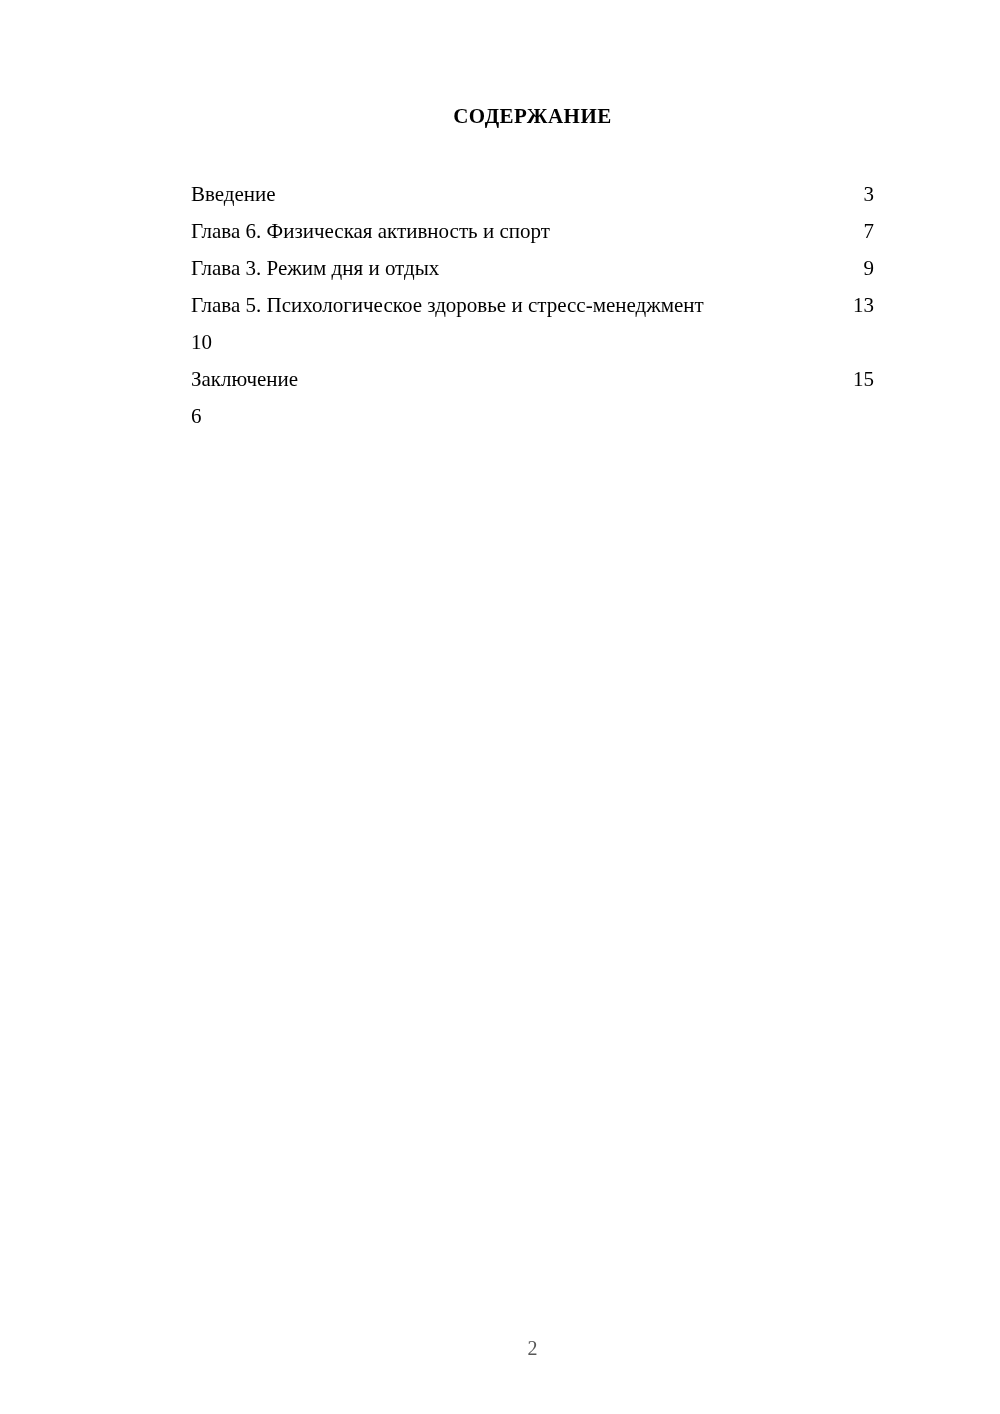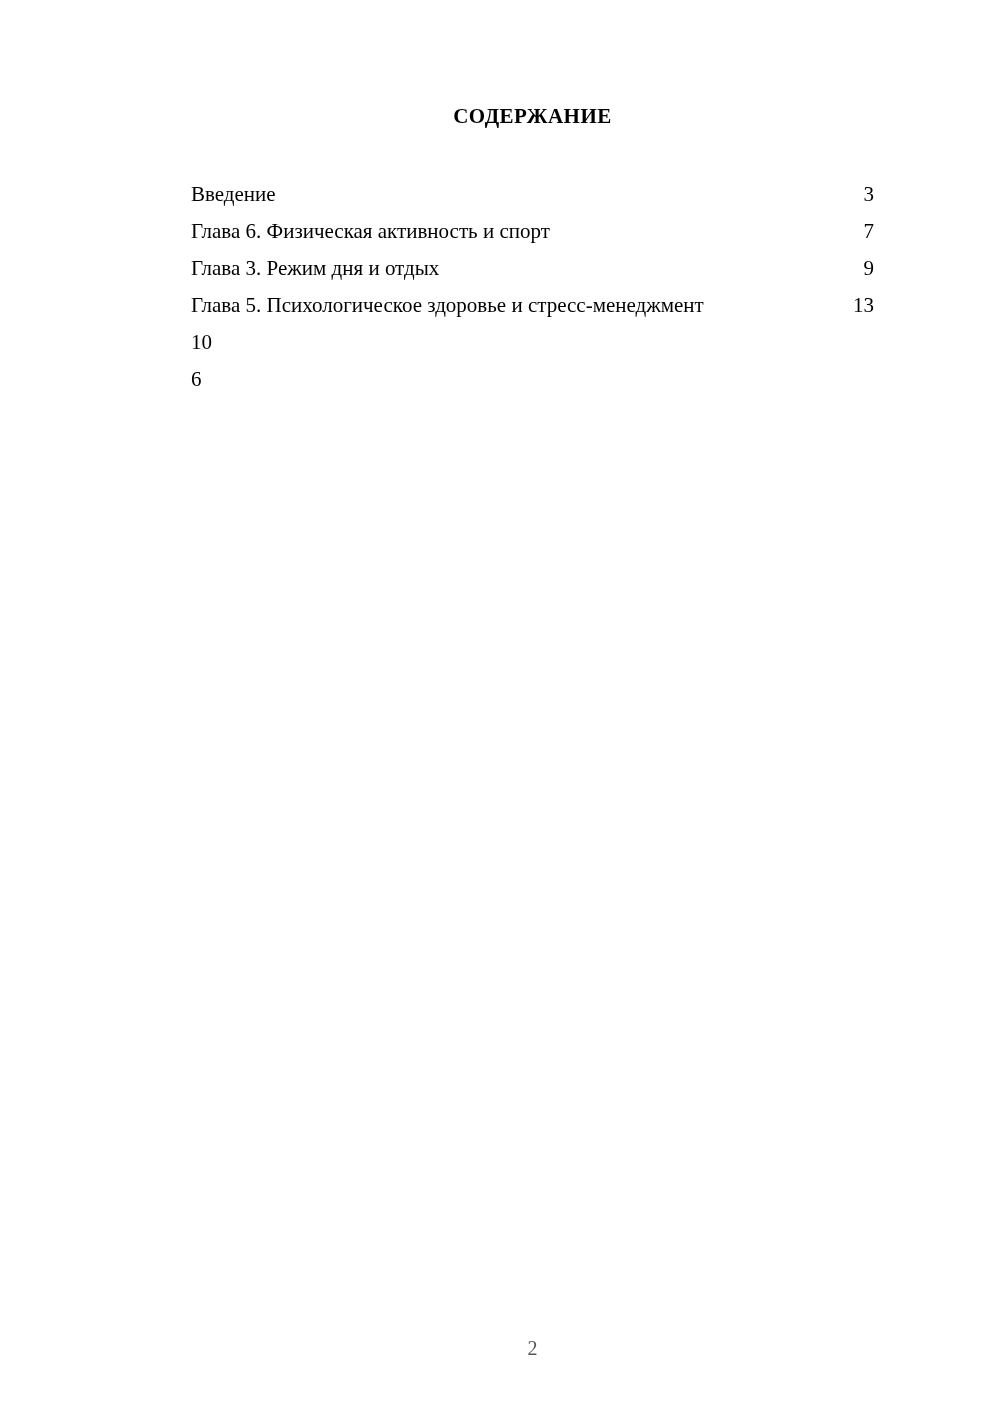--- a/index.html
+++ b/index.html
@@ -78,18 +78,22 @@
           <span class="toc-page">9</span>
         </div>
         <div class="toc-row">
           <span class="toc-label">Глава 5. Психологическое здоровье и стресс-менеджмент</span>
           <span class="toc-page">13</span>
         </div>
         <div class="toc-row">
           <span class="toc-page">10</span>
         </div>
         <div class="toc-row">
+          <span class="toc-label">Заключение</span>
+          <span class="toc-page">15</span>
+        </div>
+        <div class="toc-row">
           <span class="toc-page">6</span>
         </div>
       </div>
   </div>
   <div class="footer-page-number">2</div>
 </div>
 
 </body></html>

